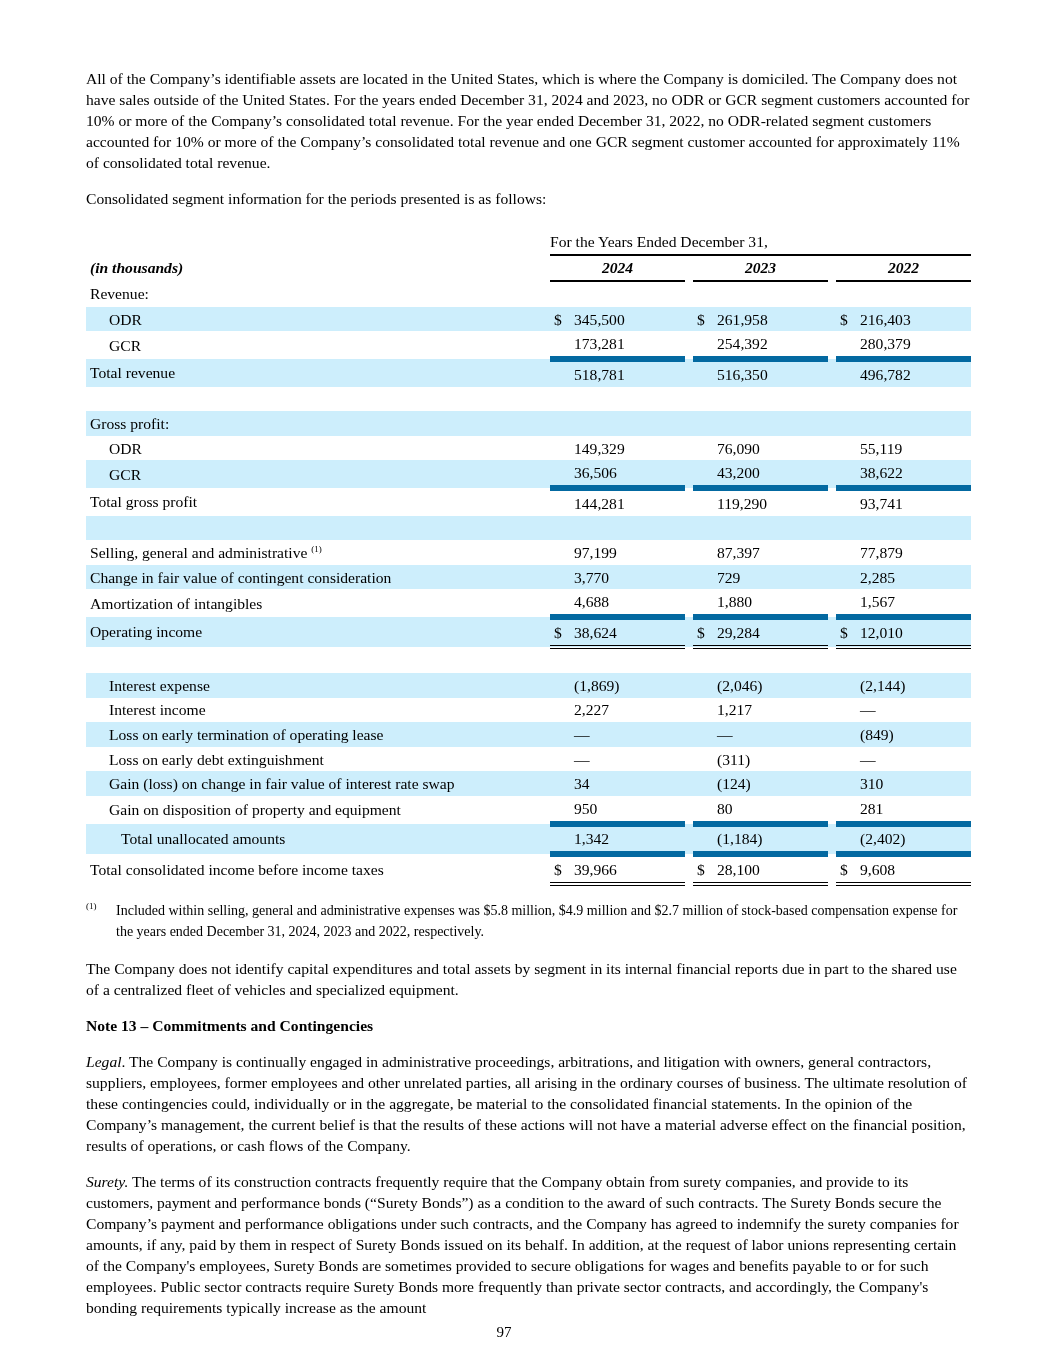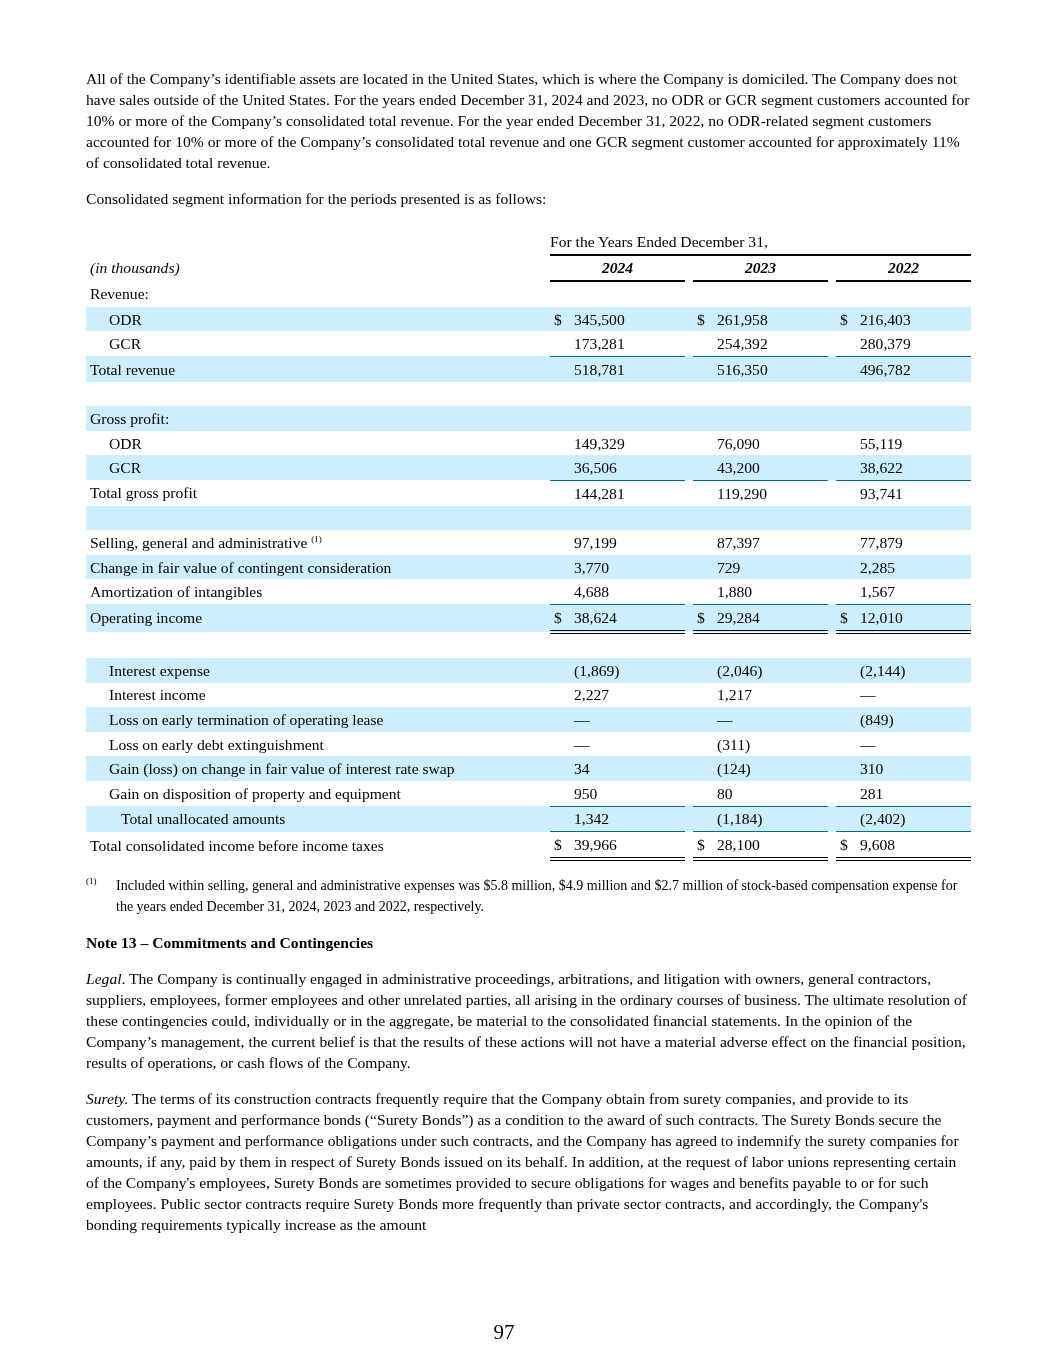--- a/index.html
+++ b/index.html
@@ -19,35 +19,35 @@
   col.c-cur { width: 24px; }
   col.c-num { width: 111px; }
   col.c-gap2 { width: 8px; }
   tr.shade td.sh { background: #cdeefc; }
   td.num { text-align: left; padding-right: 7px !important; }
   td.num.paren { padding-right: 0 !important; }
   td.cur { padding-left: 4px !important; }
   td.lbl { padding-left: 4px !important; }
   td.ind1 { padding-left: 23px !important; }
   td.ind2 { padding-left: 35px !important; }
-  .bold { font-weight: normal; }
+  .bold { font-weight: bold; }
   .ital { font-style: italic; }
   .hdr-span { text-align: left; font-weight: normal; border-bottom: 2px solid #000; }
   .hdr-year { text-align: center; font-weight: bold; border-bottom: 2px solid #000; font-style: italic; }
-  .bt { border-top: 1px solid #0369a1; margin-top: 47px; }
+  .bt { border-top: 6px solid #0369a1; margin-top: 47px; }
   .dbl { border-bottom: 4px double #000; }
   sup { font-size: 9px; vertical-align: 6px; line-height: 0; }
 
   .footnote { position: relative; margin-top: 14px; font-size: 14px; line-height: 21px; padding-left: 30px; }
   .footnote .fn-mark { position: absolute; left: 0; top: -4px; font-size: 9px; }
   .para3 { margin-top: 16px; }
   .note-title { margin-top: 15px; font-weight: bold; }
   .legal { margin-top: 15px; font-family: Liberation Serif, serif; }
   .surety { margin-top: 15px; }
-  .page-num { position: absolute; left: 0; width: 1008px; top: 1322px; text-align: center; font-size: 21px; }
+  .page-num { position: absolute; left: 0; width: 1008px; top: 1322px; text-align: center; font-size: 15px; }
 </style>
 </head>
 <body>
 
 <div class="page">
   <p class="para1">All of the Company’s identifiable assets are located in the United States, which is where the Company is domiciled. The Company does not have sales outside of the United States. For the years ended December 31, 2024 and 2023, no ODR or GCR segment customers accounted for 10% or more of the Company’s consolidated total revenue. For the year ended December 31, 2022, no ODR-related segment customers accounted for 10% or more of the Company’s consolidated total revenue and one GCR segment customer accounted for approximately 11% of consolidated total revenue.</p>
   <p class="para2">Consolidated segment information for the periods presented is as follows:</p>
 
   <table class="fin">
     <colgroup>
@@ -290,20 +290,21 @@
       <td class="num bt dbl">9,608</td>
     </tr>
   </tbody>
     </table>
 
   <div class="footnote">
     <span class="fn-mark">(1)</span>
     <span>Included within selling, general and administrative expenses was $5.8 million, $4.9 million and $2.7 million of stock-based compensation expense for the years ended December 31, 2024, 2023 and 2022, respectively.</span>
   </div>
 
+  <p class="para3">The Company does not identify capital expenditures and total assets by segment in its internal financial reports due in part to the shared use of a centralized fleet of vehicles and specialized equipment.</p>
 
   <p class="note-title">Note 13 – Commitments and Contingencies</p>
 
   <p class="legal"><em>Legal</em><span>. The Company is continually engaged in administrative proceedings, arbitrations, and litigation with owners, general contractors, suppliers, employees, former employees and other unrelated parties, all arising in the ordinary courses of business. The ultimate resolution of these contingencies could, individually or in the aggregate, be material to the consolidated financial statements. In the opinion of the Company’s management, the current belief is that the results of these actions will not have a material adverse effect on the financial position, results of operations, or cash flows of the Company.</span></p>
 
   <p class="surety"><em>Surety.</em><span> The terms of its construction contracts frequently require that the Company obtain from surety companies, and provide to its customers, payment and performance bonds (“Surety Bonds”) as a condition to the award of such contracts. The Surety Bonds secure the Company’s payment and performance obligations under such contracts, and the Company has agreed to indemnify the surety companies for amounts, if any, paid by them in respect of Surety Bonds issued on its behalf. In addition, at the request of labor unions representing certain of the Company's employees, Surety Bonds are sometimes provided to secure obligations for wages and benefits payable to or for such employees. Public sector contracts require Surety Bonds more frequently than private sector contracts, and accordingly, the Company's bonding requirements typically increase as the amount</span></p>
 </div>
 
 <div class="page-num">97</div>
 

